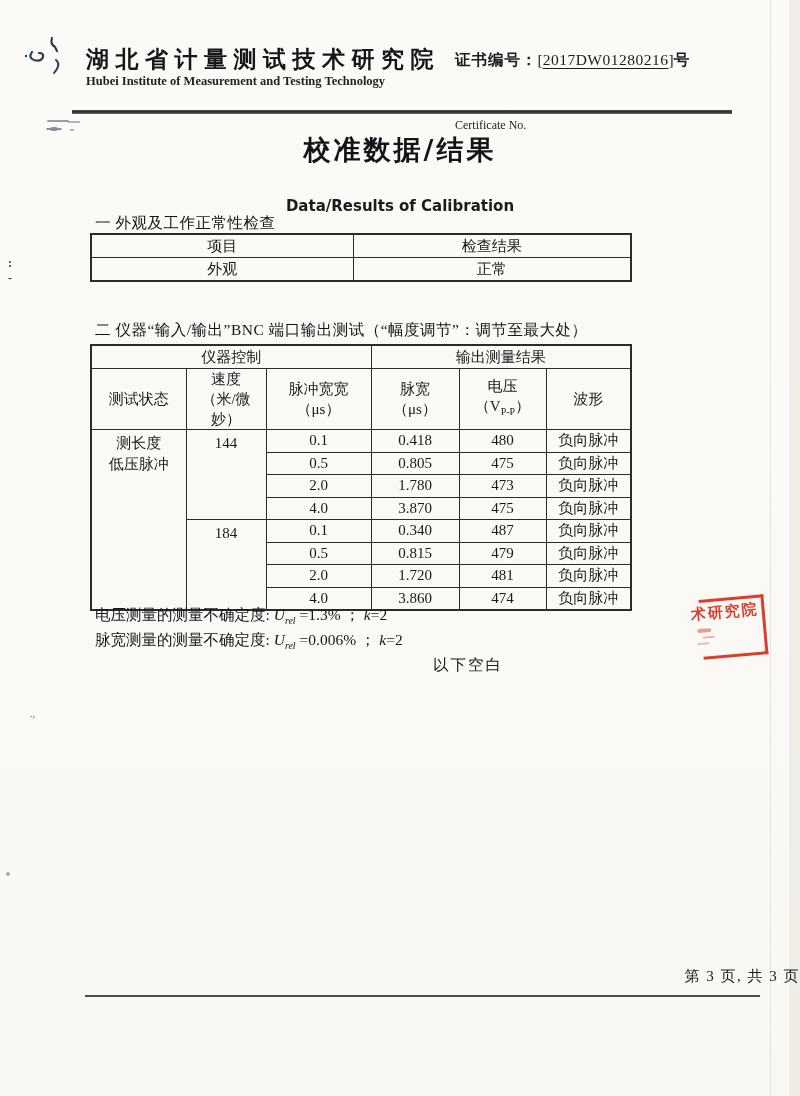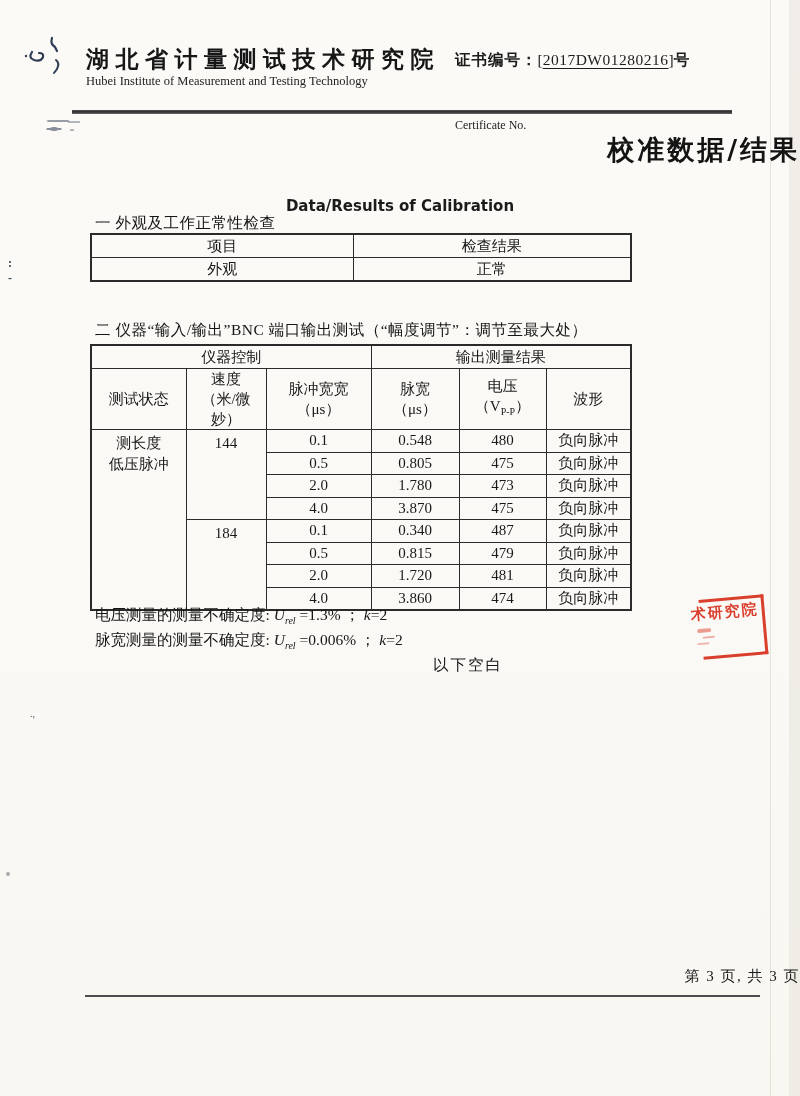--- a/index.html
+++ b/index.html
@@ -8,31 +8,31 @@
     background:linear-gradient(180deg,#fbfaf7 0%,#faf9f5 60%,#f8f7f2 100%);
     font-family:"Liberation Serif","DejaVu Serif",serif;
     color:#1c1c1c;
   }
   .scan-edge-line{position:absolute; left:770px; top:0; width:1px; height:1096px; background:rgba(190,185,170,.35);}
   .scan-edge-right{position:absolute; left:789px; top:0; width:11px; height:1096px; background:rgba(210,205,190,.25);}
 
   
   .inst-cn{position:absolute; left:86px; top:44px; font-family:"DejaVu Sans","Liberation Sans",sans-serif;
     font-weight:700; font-size:23px; letter-spacing:6.5px; color:#161616; white-space:nowrap;}
-  .inst-en{position:absolute; left:86px; top:74px; font-size:12.5px; font-weight:400; color:#222; white-space:nowrap;}
+  .inst-en{position:absolute; left:86px; top:74px; font-size:12.5px; font-weight:700; color:#222; white-space:nowrap;}
   .cert-line{position:absolute; left:455px; top:50px; font-size:15.5px; white-space:nowrap;}
   .cert-label{font-family:"DejaVu Sans","Liberation Sans",sans-serif; font-weight:700; letter-spacing:1px;}
   .cert-num{text-decoration:underline; text-underline-offset:3px; letter-spacing:.5px;}
   .cert-suffix{font-family:"DejaVu Sans","Liberation Sans",sans-serif; font-weight:700;}
   .cert-en{position:absolute; left:455px; top:76px; font-size:12px; color:#222;margin-top:42px;}
   .head-rule{position:absolute; left:72px; top:110px; width:660px; height:4px;
     background:linear-gradient(180deg,#555 0%,#2c2c2c 45%,#6a6a6a 100%);}
 
   
-  .title-cn{position:absolute; left:0; top:132px; width:800px; text-align:right;
+  .title-cn{position:absolute; left:0; top:132px; width:800px; text-align:center;
     font-family:"DejaVu Sans","Liberation Sans",sans-serif; font-weight:700; font-size:27px; letter-spacing:3px; color:#141414;}
   .title-en{position:absolute; left:0; top:174px; width:800px; text-align:center;
     font-family:"DejaVu Sans","Liberation Sans",sans-serif; font-weight:700; font-size:15px; color:#1b1b1b;margin-top:23px;}
 
   
   .sec-heading{position:absolute; font-size:15.5px; color:#151515; white-space:nowrap; letter-spacing:.5px;}
   .sec1-heading{left:95px; top:213px;}
   .sec2-heading{left:95px; top:320px;}
 
   
@@ -175,21 +175,21 @@
           </td>
     </tr>
 
     <tr class="datarow">
       <td rowspan="8" class="vtop">
         <div>测长度</div>
         <div>低压脉冲</div>
       </td>
       <td rowspan="4" class="vtop">144</td>
       <td>0.1</td>
-      <td>0.548</td>
+      <td>0.418</td>
       <td>480</td>
       <td>负向脉冲</td>
     </tr>
     <tr class="datarow">
       <td>0.5</td>
       <td>0.805</td>
       <td>475</td>
       <td>负向脉冲</td>
     </tr>
     <tr class="datarow">

